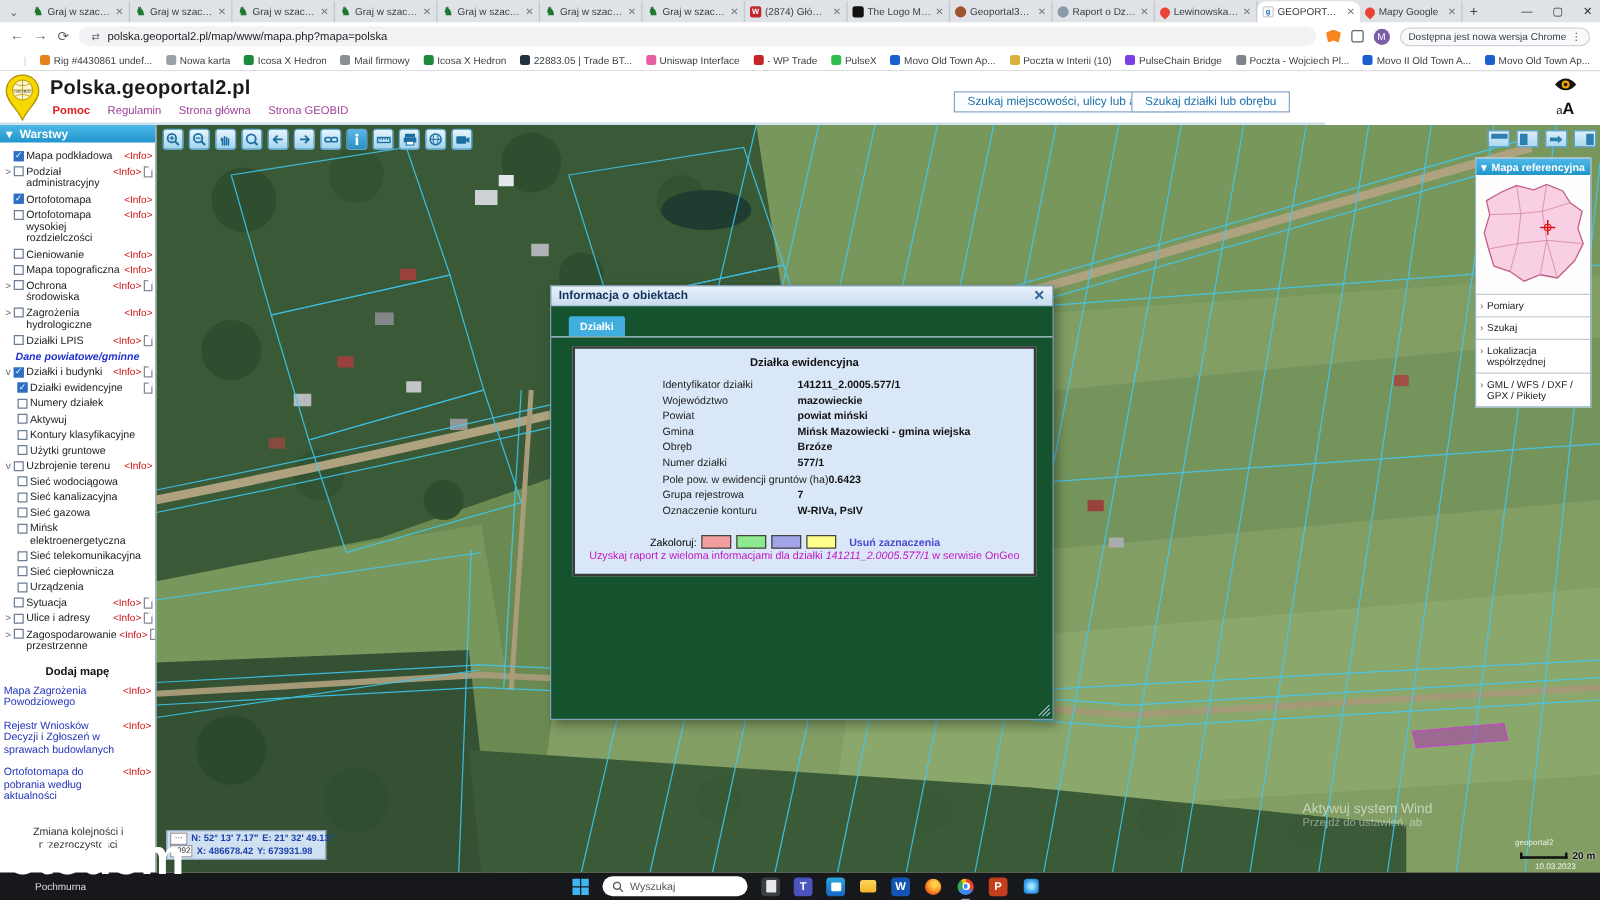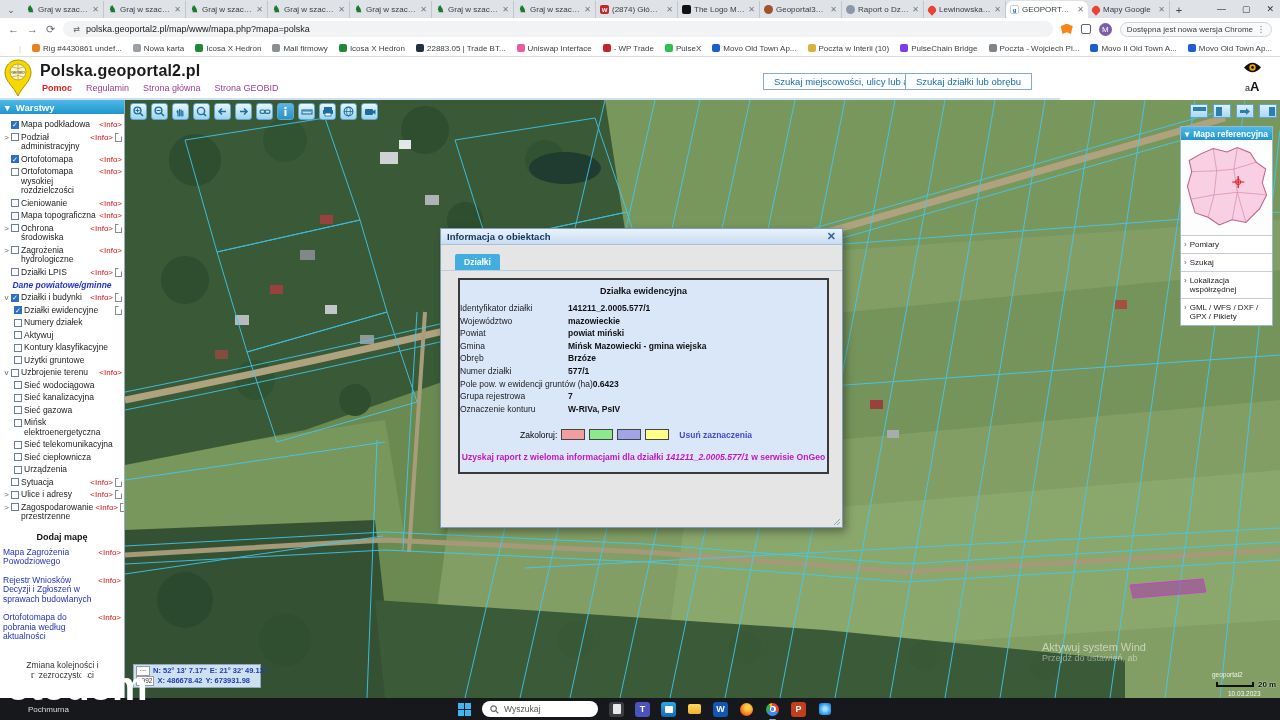--- a/index.html
+++ b/index.html
@@ -80,34 +80,34 @@
   
   #rightbtns{position:absolute;left:1190px;top:104px;display:flex;gap:5px;z-index:30}
   .rbtn{width:18px;height:14px;border:1px solid #5aa7d6;background:linear-gradient(#dff0fb,#aad8f0);position:relative}
   .rbtn i{position:absolute;background:#2d7fb0}
   #refpanel{position:absolute;left:1180px;top:126px;width:93px;background:#fff;border:1px solid #9ab8cc;z-index:30}
   #refhdr{height:13px;background:linear-gradient(#4db8e8,#2196cc);color:#fff;font-weight:bold;font-size:8.5px;display:flex;align-items:center;gap:4px;padding:0 4px}
   #refmap{height:95px;background:#fdfdfd;display:flex;align-items:center;justify-content:center}
   .refitem{border-top:1px solid #c3cdd6;padding:4px 3px;font-size:8px;color:#222;display:flex;gap:3px;align-items:flex-start;line-height:9px}
   .refitem .ar{color:#557;font-size:8px}
   
-  #dialog{position:absolute;left:440px;top:228px;width:403px;height:300px;background:#e5e5e5;border:1px solid #7f9db9;box-shadow:3px 4px 8px rgba(0,0,0,.35);z-index:40}
+  #dialog{position:absolute;left:440px;top:228px;width:403px;height:348px;background:#14532d;border:1px solid #7f9db9;box-shadow:3px 4px 8px rgba(0,0,0,.35);z-index:40}
   #dlgtitle{height:16px;background:linear-gradient(#e9f2fb,#c9dcf0);border-bottom:1px solid #a9c2d8;display:flex;align-items:center;padding:0 6px;font-size:9.5px;font-weight:bold;color:#13335c}
   #dlgclose{margin-left:auto;color:#336699;font-size:11px;font-weight:bold}
   #dlgtabs{padding:6px 0 0 14px;border-bottom:1px solid #b8cde0}
   #dlgtab{display:inline-block;background:#42aee0;color:#fff;font-weight:bold;font-size:8.5px;padding:3px 9px;border-radius:2px 2px 0 0}
   #dlgpanel{margin:7px 13px 0 17px;border:2px solid #3a3a3a;background:#d9e7f9;padding:6px 0 10px 0}
   #dlgsec{text-align:center;font-weight:bold;font-size:9px;color:#111;margin-bottom:6px}
-  .drow{display:flex;font-size:8.5px;line-height:12.6px;}
+  .drow{display:flex;font-size:8.5px;line-height:12.6px;padding-left:70px}
   .drow .dl{flex:0 0 108px;color:#222;white-space:nowrap}
   .drow .dv{font-weight:bold;color:#111;white-space:nowrap}
   #dlgcolor{display:flex;align-items:center;gap:4px;margin:14px 0 0 60px;font-size:8.5px}
   .sw{width:24px;height:11px;border:1px solid #444}
   #clearlink{color:#4949cf;font-weight:bold;margin-left:6px;font-size:8.5px}
-  #ongeoline{margin-top:12px;text-align:center;font-size:8.6px;font-weight:bold;color:#c316c3}
+  #ongeoline{margin-top:0;text-align:center;font-size:8.6px;font-weight:normal;color:#c316c3}
   #ongeoline .pid{font-style:italic}
   #dlgresize{position:absolute;right:2px;bottom:2px;width:9px;height:9px;
     background:linear-gradient(135deg,transparent 45%,#8aa 45%,#8aa 50%,transparent 50%,transparent 63%,#8aa 63%,#8aa 68%,transparent 68%,transparent 81%,#8aa 81%,#8aa 86%,transparent 86%)}
   
   #coords{position:absolute;left:133px;top:664px;width:128px;background:#cfe0f0;border:1px solid #8fa8c0;z-index:30;font-size:7.5px;padding:1px 2px;line-height:10px}
   .crow{display:flex;gap:3px;align-items:center}
   .crow .box{background:#fff;border:1px solid #99a;font-size:6.5px;color:#333;padding:0 1px;min-width:14px;text-align:center;line-height:8px}
   .crow .cv{color:#1a3fae;font-weight:bold;white-space:nowrap}
   
   #attribution{position:absolute;left:1212px;top:671px;color:rgba(255,255,255,.85);font-size:6.5px;z-index:25}

